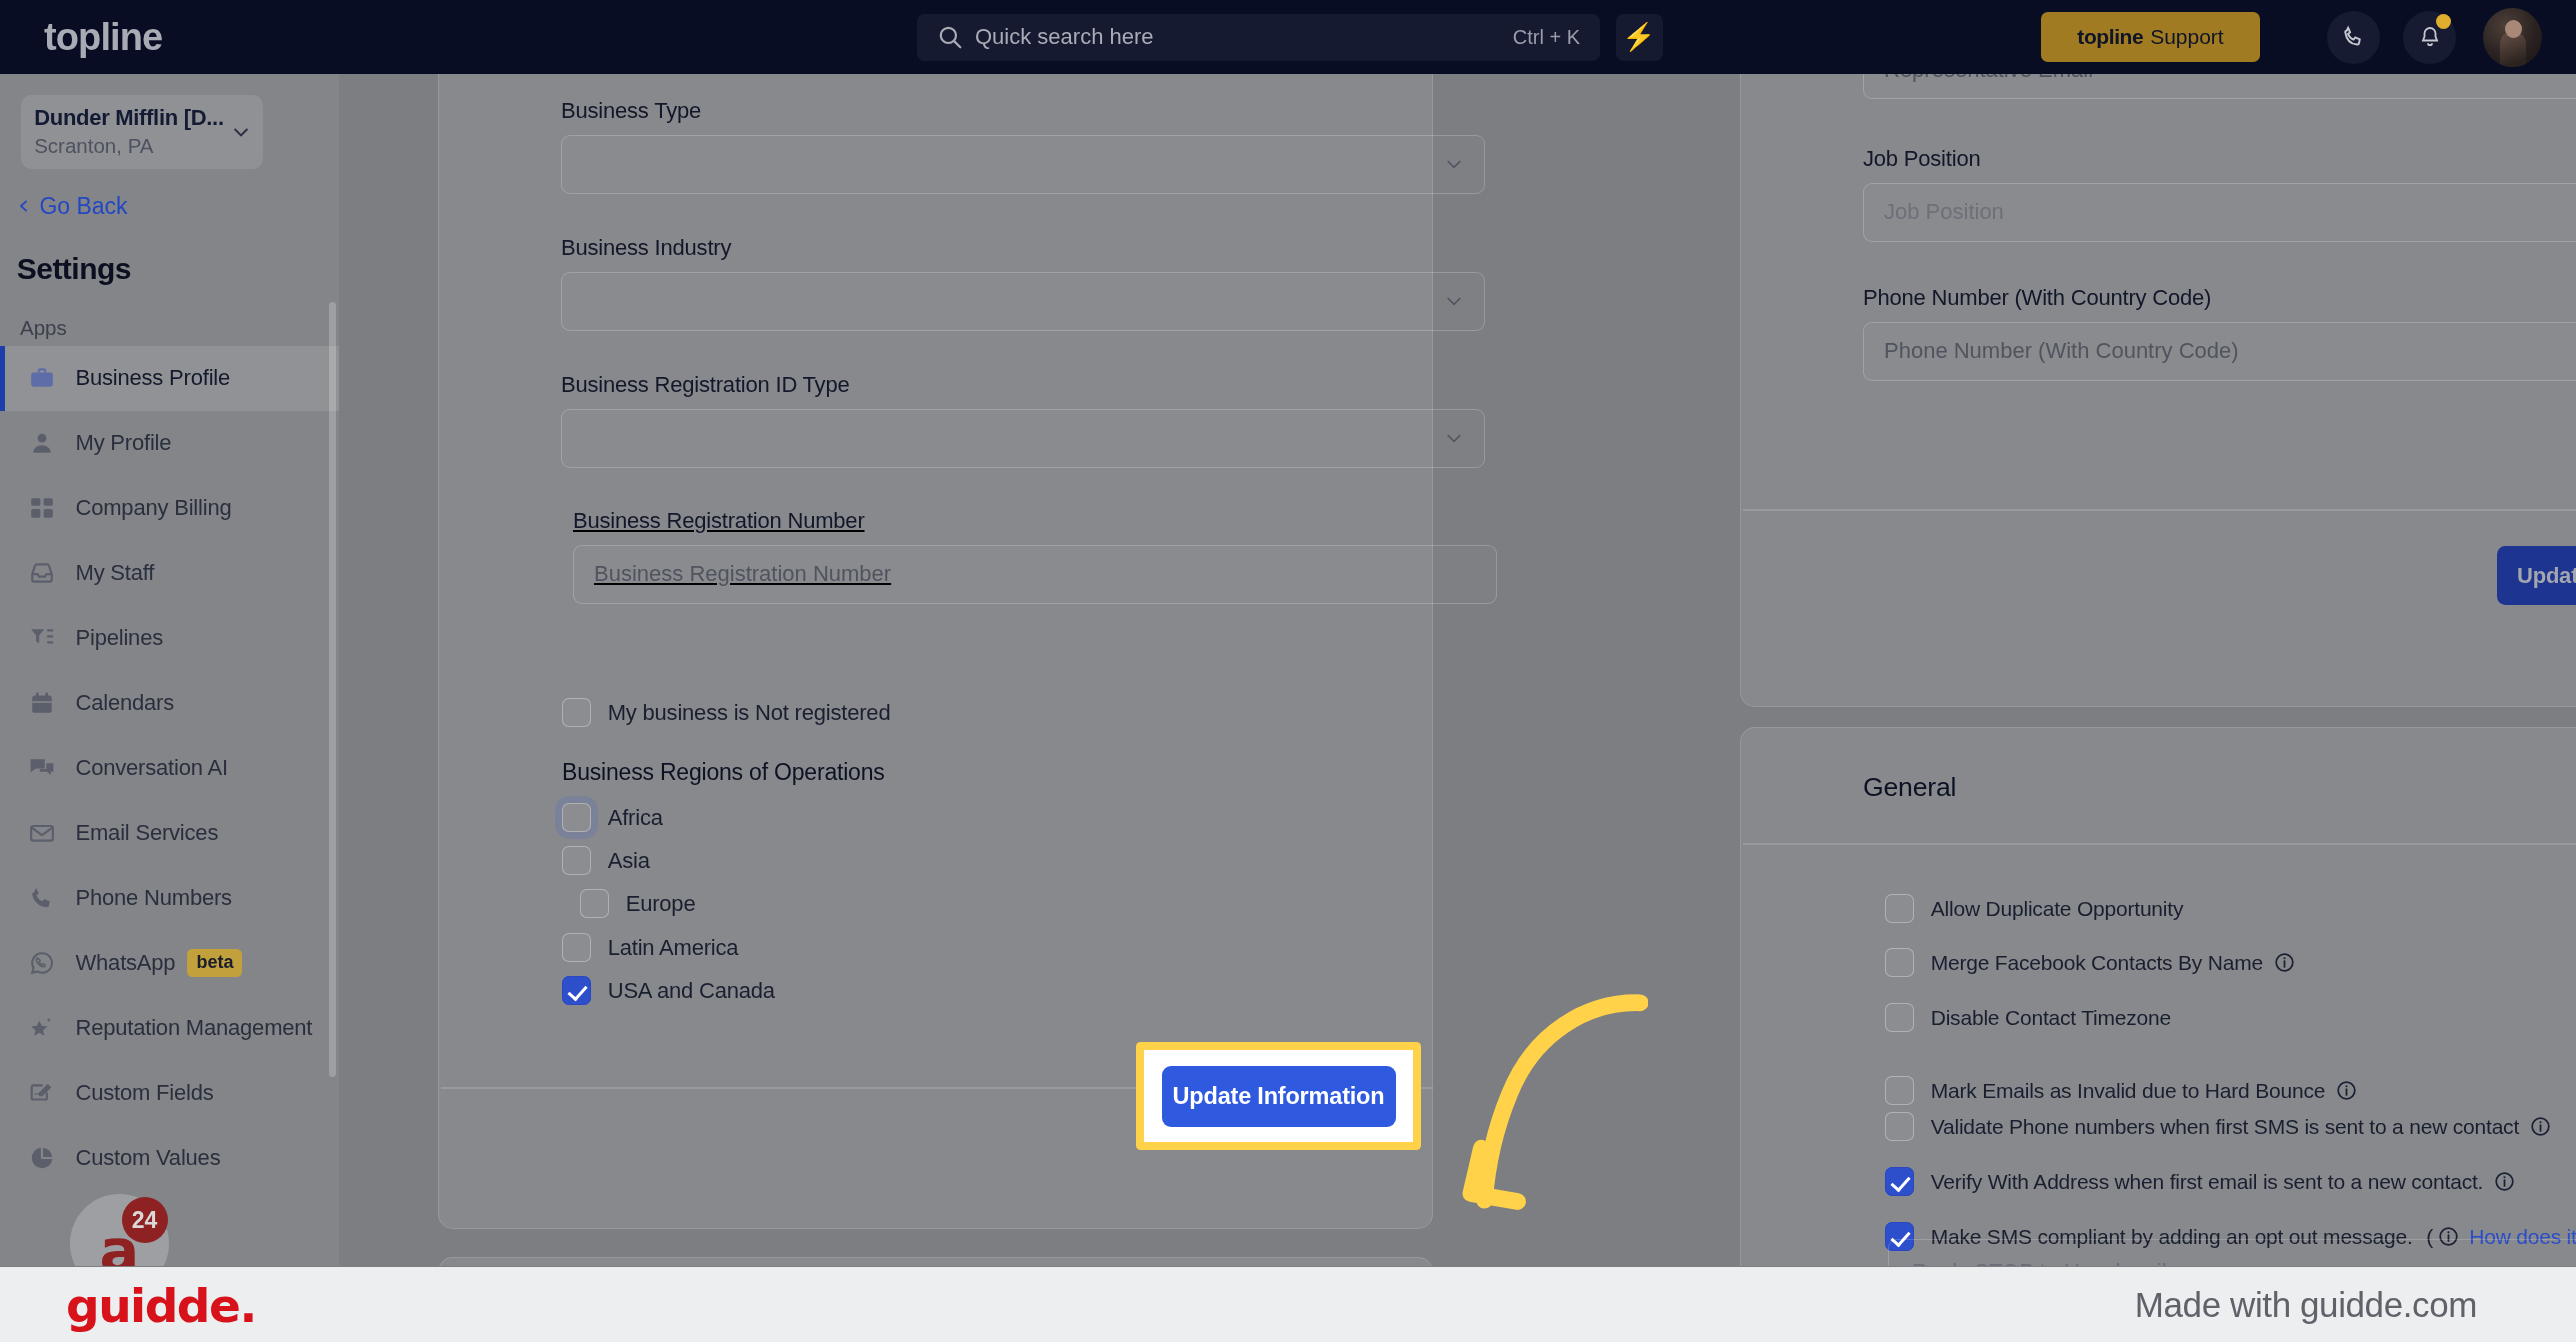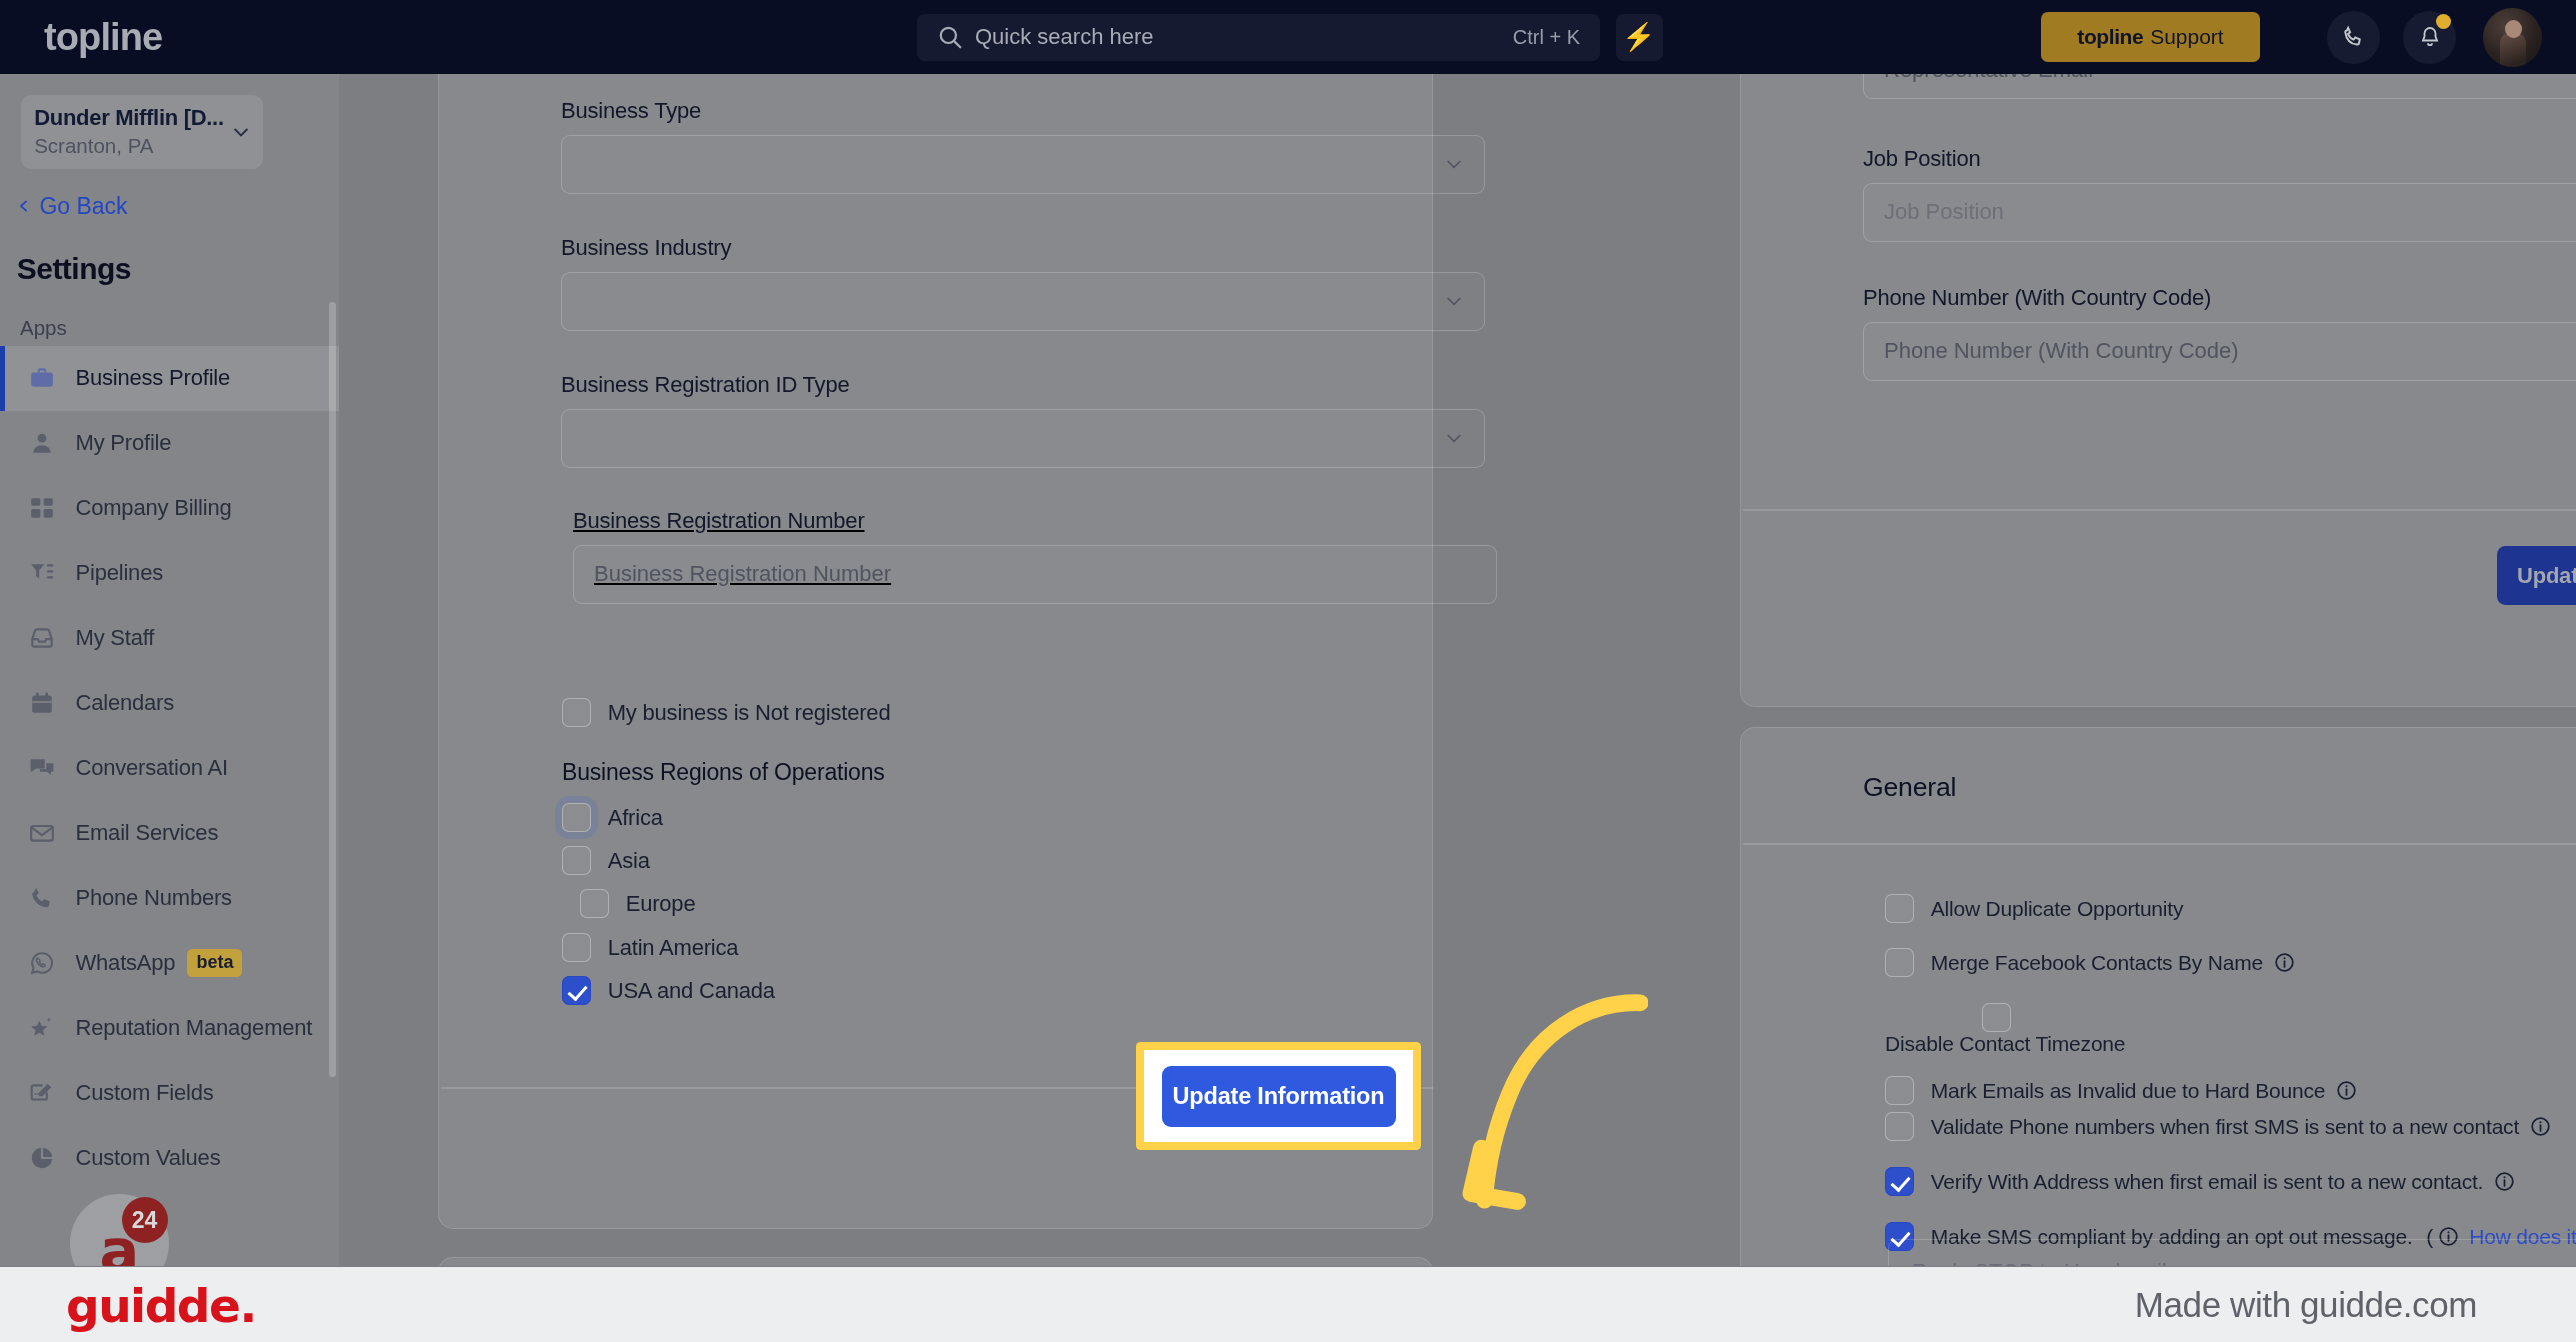--- a/index.html
+++ b/index.html
@@ -336,35 +336,35 @@
         <svg class="nav-ico" viewBox="0 0 24 24" fill="#5b5f6c">
           <rect x="2" y="3" width="8.5" height="7" rx="1.6"></rect>
             <rect x="13.5" y="3" width="8.5" height="7" rx="1.6"></rect>
           <rect x="2" y="13" width="8.5" height="8" rx="1.6"></rect>
             <rect x="13.5" y="13" width="8.5" height="8" rx="1.6"></rect>
         </svg>
         <span class="nav-label">Company Billing</span>
       </div>
 
       <div class="nav-item">
+        <svg class="nav-ico" viewBox="0 0 24 24" fill="none" stroke="#5b5f6c" stroke-width="2">
+          <path d="M3 13l2.4-7.4A2 2 0 0 1 7.3 4h9.4a2 2 0 0 1 1.9 1.6L21 13v5a2 2 0 0 1-2 2H5a2 2 0 0 1-2-2z"></path>
+          <path d="M3 13h5l1.2 2.4h5.6L16 13h5"></path>
+        </svg>
+        <span class="nav-label">My Staff</span>
+      </div>
+
+      <div class="nav-item">
         <svg class="nav-ico" viewBox="0 0 24 24" fill="#5b5f6c">
           <path d="M2 4h12l-4.6 5.6V17l-2.8-2V9.6z"></path>
           <rect x="16.5" y="4" width="6" height="2" rx="1"></rect>
             <rect x="16.5" y="9.5" width="6" height="2" rx="1"></rect>
             <rect x="16.5" y="15" width="6" height="2" rx="1"></rect>
         </svg>
         <span class="nav-label">Pipelines</span>
-      </div>
-
-      <div class="nav-item">
-        <svg class="nav-ico" viewBox="0 0 24 24" fill="none" stroke="#5b5f6c" stroke-width="2">
-          <path d="M3 13l2.4-7.4A2 2 0 0 1 7.3 4h9.4a2 2 0 0 1 1.9 1.6L21 13v5a2 2 0 0 1-2 2H5a2 2 0 0 1-2-2z"></path>
-          <path d="M3 13h5l1.2 2.4h5.6L16 13h5"></path>
-        </svg>
-        <span class="nav-label">My Staff</span>
       </div>
 
       <div class="nav-item">
         <svg class="nav-ico" viewBox="0 0 24 24" fill="#5b5f6c">
           <rect x="3" y="5" width="18" height="16" rx="2.4"></rect>
             <rect x="6.4" y="2.4" width="2.6" height="4.6" rx="1.3"></rect>
           <rect x="15" y="2.4" width="2.6" height="4.6" rx="1.3"></rect>
             <rect x="3" y="10.2" width="18" height="1.8" fill="#7c7e81"></rect>
         </svg>
         <span class="nav-label">Calendars</span>
@@ -554,21 +554,21 @@
       <div class="cbrow" style="left:144px; top:220px;">
         <span class="cbox"></span>
         <span class="cblabel sm">Merge Facebook Contacts By Name</span>
         <svg class="info-ico" viewBox="0 0 24 24" fill="none" stroke="#1b2134" stroke-width="2">
           <circle cx="12" cy="12" r="9.5"></circle>
             <line x1="12" y1="10.5" x2="12" y2="17" stroke-linecap="round"></line>
             <circle cx="12" cy="7.2" r="1.2" fill="#1b2134" stroke="none"></circle>
         </svg>
       </div>
 
-      <div class="cbrow" style="left:144px; top:275px;flex-direction:column;">
+      <div class="cbrow" style="left:144px; top:275px;">
         <span class="cbox"></span>
         <span class="cblabel sm">Disable Contact Timezone</span>
       </div>
 
       <div class="cbrow" style="left:144px; top:348px;">
         <span class="cbox"></span>
         <span class="cblabel sm">Mark Emails as Invalid due to Hard Bounce</span>
         <svg class="info-ico" viewBox="0 0 24 24" fill="none" stroke="#1b2134" stroke-width="2">
           <circle cx="12" cy="12" r="9.5"></circle>
             <line x1="12" y1="10.5" x2="12" y2="17" stroke-linecap="round"></line>

